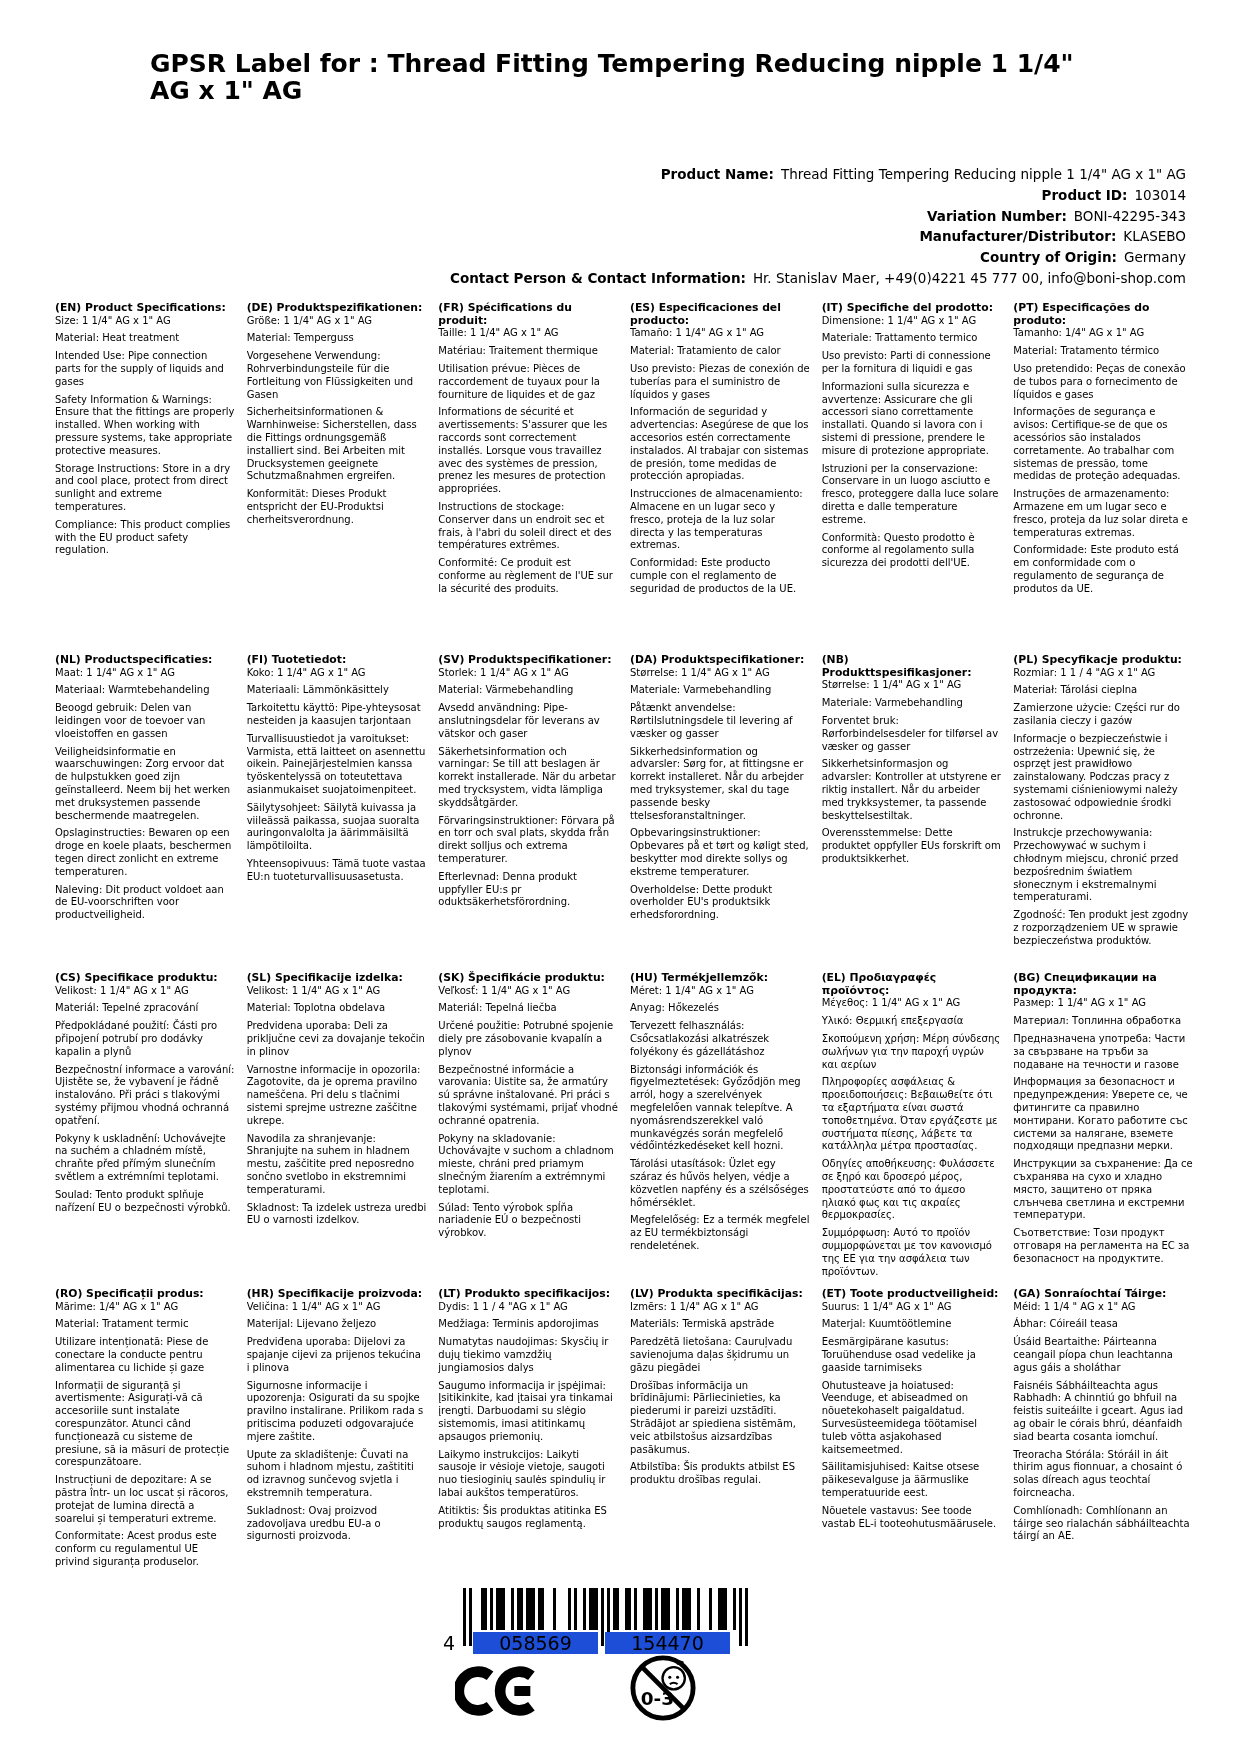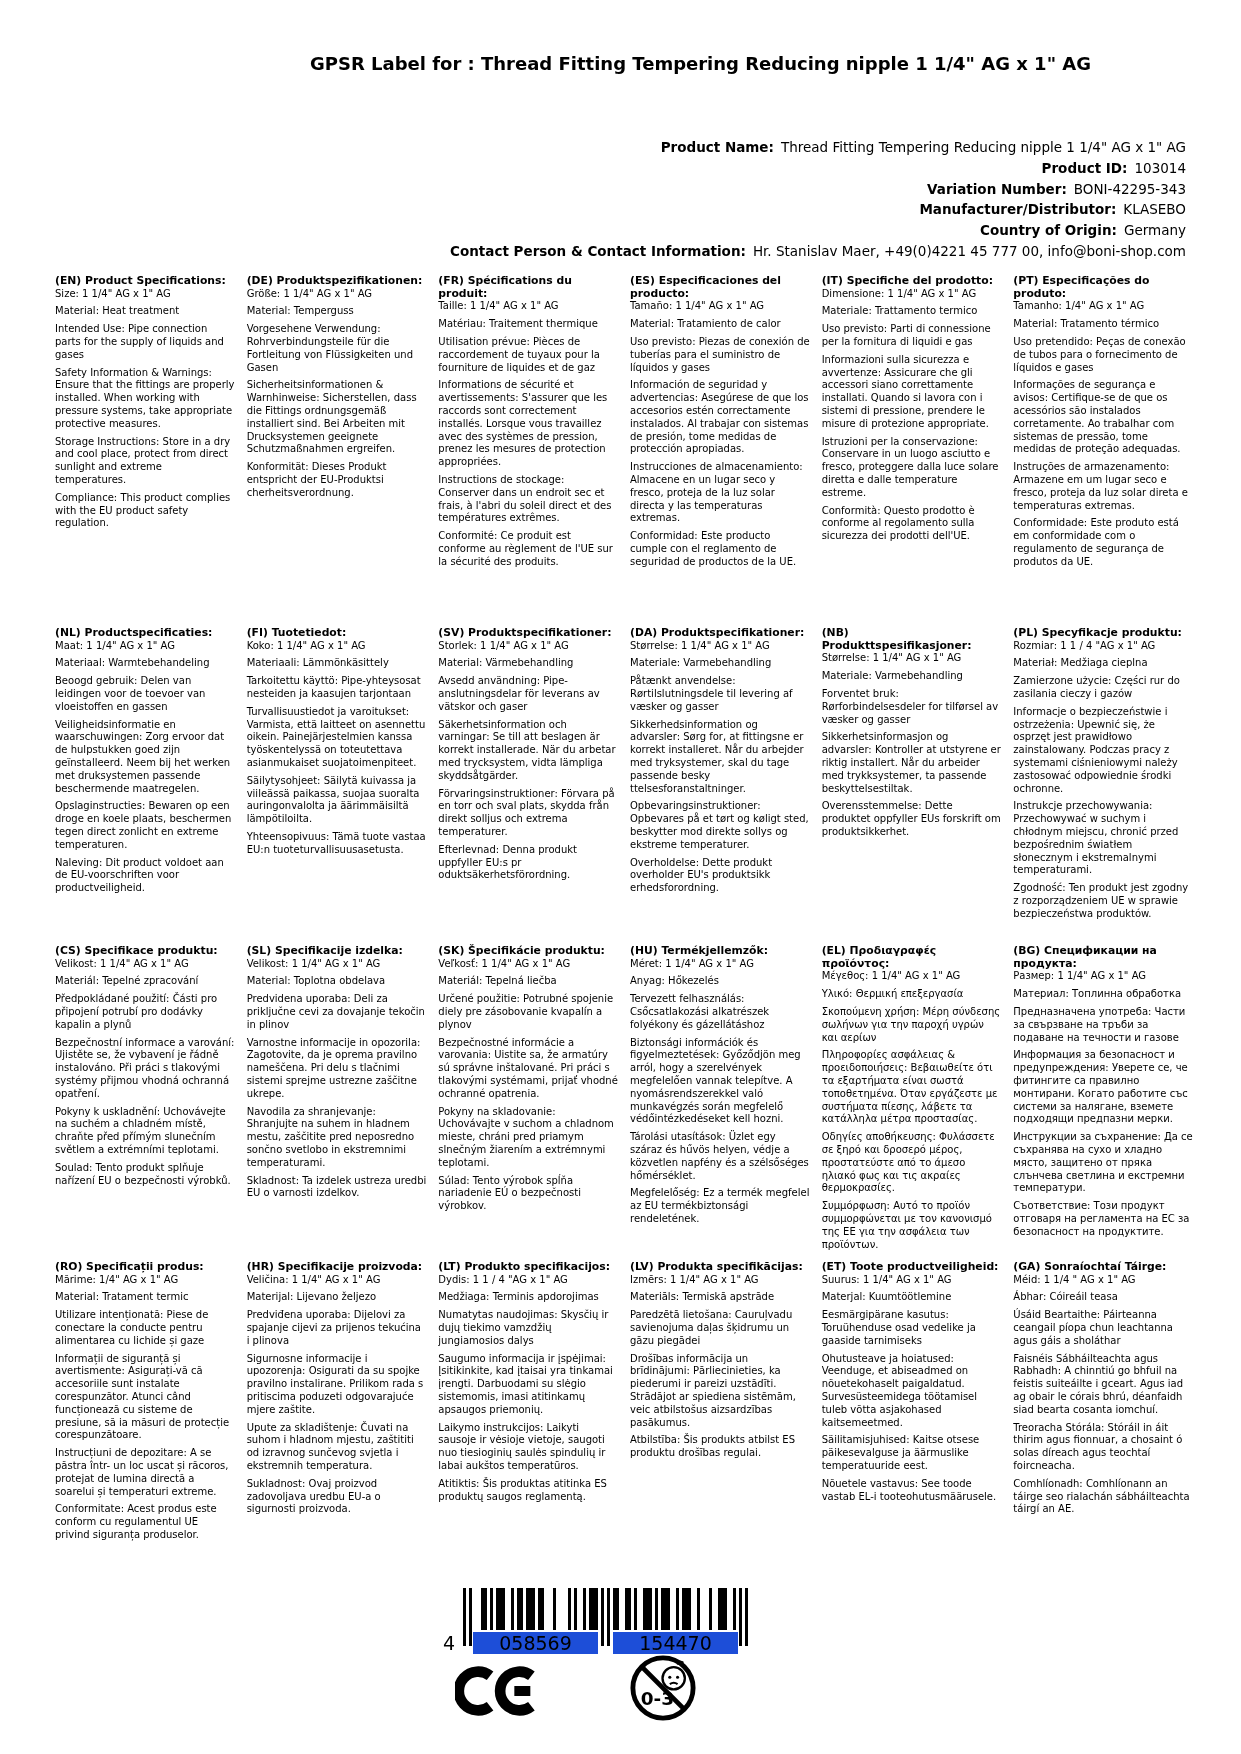--- a/index.html
+++ b/index.html
@@ -6,22 +6,22 @@
   html, body { margin: 0; padding: 0; background: #ffffff; }
   body {
     width: 1241px; height: 1754px;
     font-family: "DejaVu Sans", "Liberation Sans", sans-serif;
     color: #000;
   }
   .page { position: relative; width: 1241px; height: 1754px; overflow: hidden; background: #fff; }
 
   .doc-title {
     margin: 50px 150px 0;
-    text-align: right;
-    font-size: 18px; line-height: 27px; font-weight: bold;
+    text-align: left;
+    font-size: 25px; line-height: 27px; font-weight: bold;
   }
 
   .product-info { margin: 60px 55px 0; font-size: 13.5px; line-height: 20.8px; }
   .info-row { white-space: nowrap; text-align: right; }
   .info-label { font-weight: bold; margin-right: 7px; }
 
   .lang-grid {
     margin: 13px 48px 0 55px;
     display: grid;
     grid-template-columns: repeat(6, 1fr);
@@ -36,21 +36,21 @@
   .footer { position: absolute; top: 1588px; left: 463px; width: 285px; }
   .barcode-wrap { position: relative; width: 285px; }
   .barcode-wrap svg { display: block; }
   .bc-digit {
     position: absolute; top: 44px; height: 22px;
     font-size: 19px; line-height: 22px;
     background: #1d4ed8; text-align: center;
   }
   .bc-first { left: -24px; width: 20px; background: transparent; }
   .bc-g1 { left: 10px; width: 125px; }
-  .bc-g2 { left: 150px; width: 125px; }
+  .bc-g2 { left: 142px; width: 125px; }
   .ce-mark { position: absolute; top: 72px; left: -8px; }
   .age-mark { position: absolute; top: 66px; left: 166px; }
 </style>
 </head>
 <body>
 
 <div class="page">
 
   <div class="doc-title">GPSR Label for : Thread Fitting Tempering Reducing nipple 1 1/4" AG x 1" AG</div>
 
@@ -157,21 +157,21 @@
         <div class="lang-title">(NB) Produkttspesifikasjoner:</div>
         <p class="lang-para first">Størrelse: 1 1/4" AG x 1" AG</p>
         <p class="lang-para">Materiale: Varmebehandling</p>
         <p class="lang-para">Forventet bruk: Rørforbindelsesdeler for tilførsel av væsker og gasser</p>
         <p class="lang-para">Sikkerhetsinformasjon og advarsler: Kontroller at utstyrene er riktig installert. Når du arbeider med trykksystemer, ta passende beskyttelsestiltak.</p>
         <p class="lang-para">Overensstemmelse: Dette produktet oppfyller EUs forskrift om produktsikkerhet.</p>
       </div>
       <div class="lang-block">
         <div class="lang-title">(PL) Specyfikacje produktu:</div>
         <p class="lang-para first">Rozmiar: 1 1 / 4 "AG x 1" AG</p>
-        <p class="lang-para">Materiał: Medžiaga cieplna</p>
+        <p class="lang-para">Materiał: Tárolási cieplna</p>
         <p class="lang-para">Zamierzone użycie: Części rur do zasilania cieczy i gazów</p>
         <p class="lang-para">Informacje o bezpieczeństwie i ostrzeżenia: Upewnić się, że osprzęt jest prawidłowo zainstalowany. Podczas pracy z systemami ciśnieniowymi należy zastosować odpowiednie środki ochronne.</p>
         <p class="lang-para">Instrukcje przechowywania: Przechowywać w suchym i chłodnym miejscu, chronić przed bezpośrednim światłem słonecznym i ekstremalnymi temperaturami.</p>
         <p class="lang-para">Zgodność: Ten produkt jest zgodny z rozporządzeniem UE w sprawie bezpieczeństwa produktów.</p>
       </div>
       <div class="lang-block">
         <div class="lang-title">(CS) Specifikace produktu:</div>
         <p class="lang-para first">Velikost: 1 1/4" AG x 1" AG</p>
         <p class="lang-para">Materiál: Tepelné zpracování</p>
         <p class="lang-para">Předpokládané použití: Části pro připojení potrubí pro dodávky kapalin a plynů</p>

